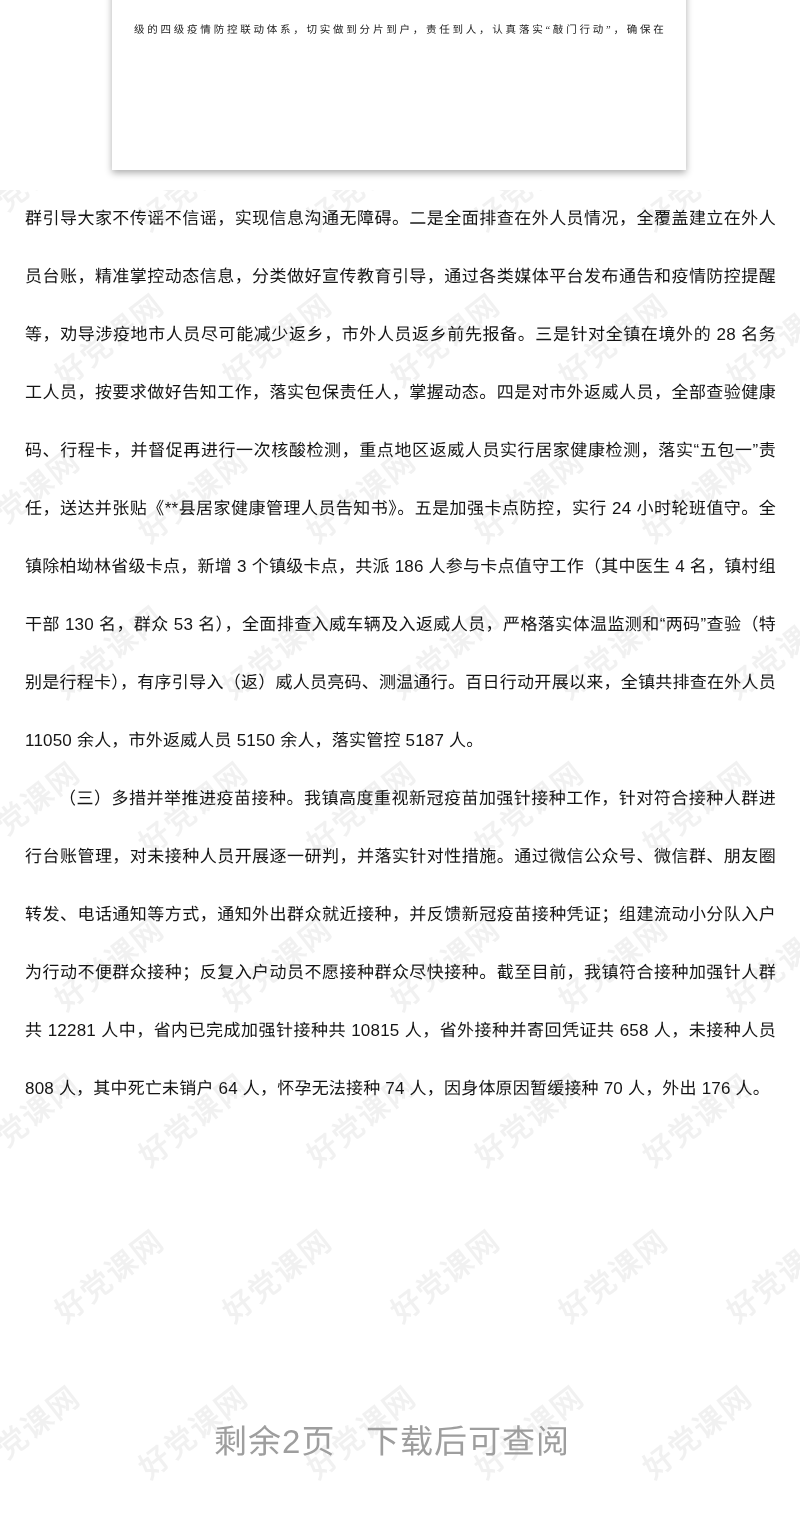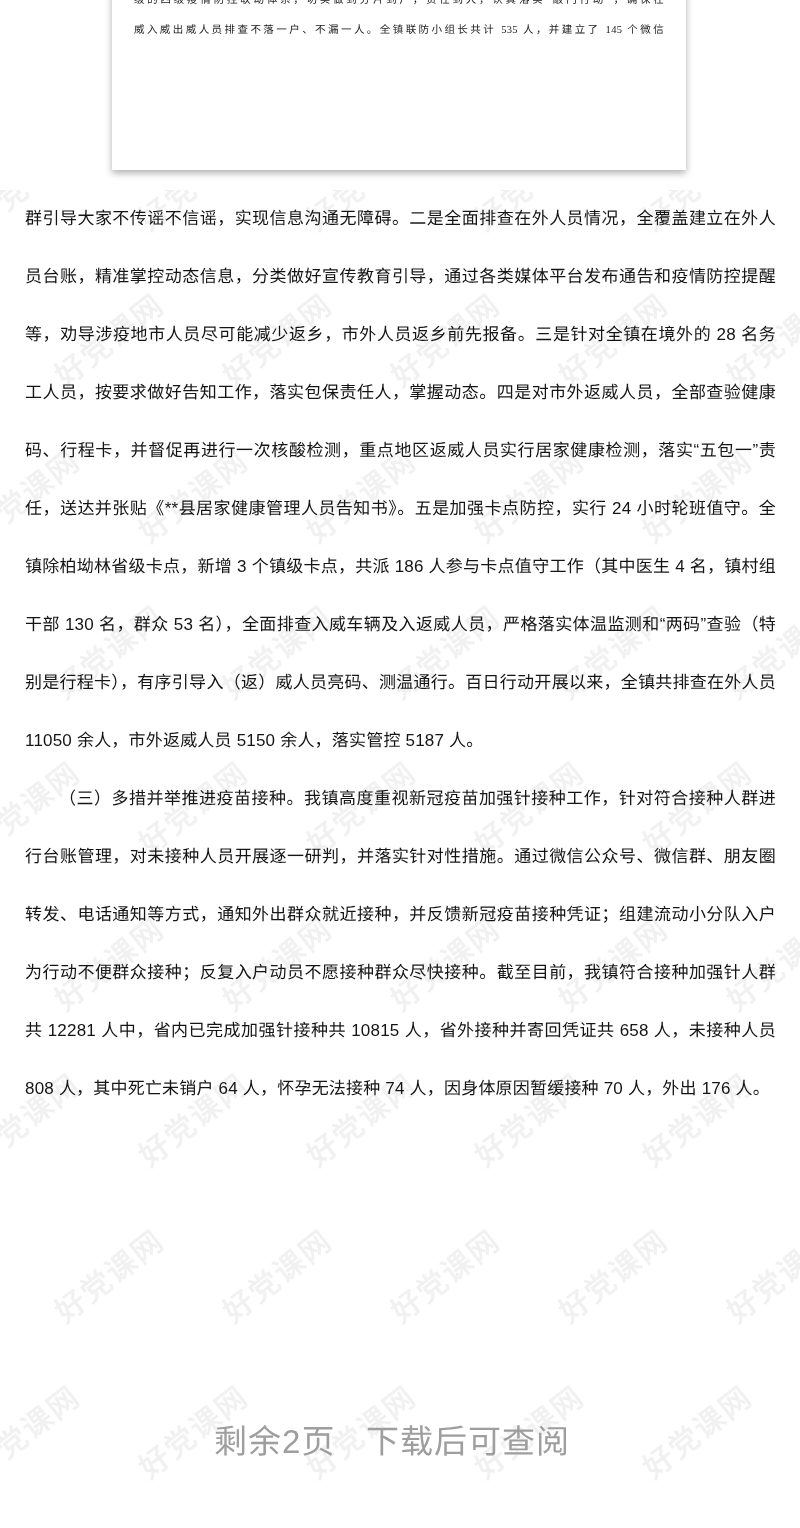--- a/index.html
+++ b/index.html
@@ -114,21 +114,20 @@
     letter-spacing: 1px;
     white-space: pre;
   }
 </style>
 </head>
 <body>
 
 <div class="page-card-top">
   <div class="card-inner">
     <div class="card-line">级的四级疫情防控联动体系，切实做到分片到户，责任到人，认真落实“敲门行动”，确保在</div>
-    <div class="card-line">威入威出威人员排查不落一户、不漏一人。全镇联防小组长共计 535 人，并建立了 145 个微信</div>
   </div>
 </div>
 
 <div class="page-sheet">
 
   <div class="watermark-layer" id="wm-layer">
       <span class="wm" style="left: -40px; top: -30px;">好党课网</span>
       <span class="wm" style="left: 128px; top: -30px;">好党课网</span>
       <span class="wm" style="left: 296px; top: -30px;">好党课网</span>
       <span class="wm" style="left: 464px; top: -30px;">好党课网</span>

